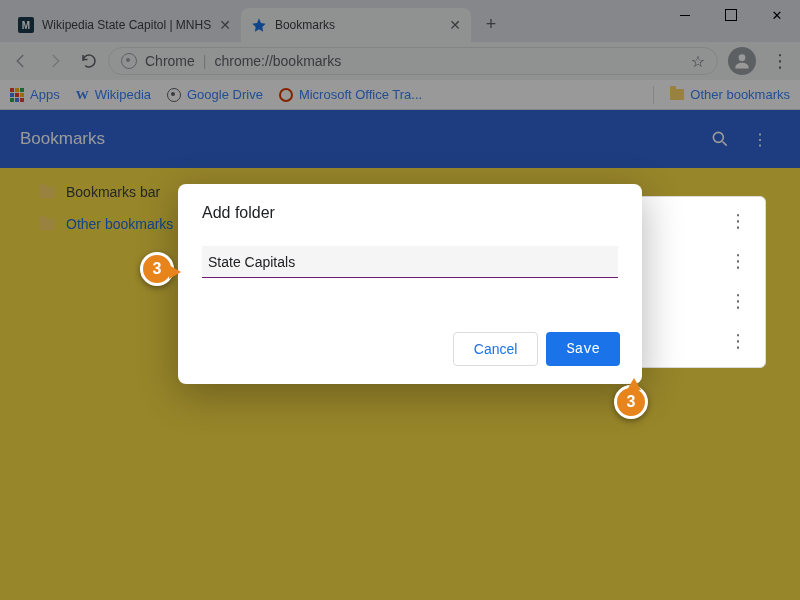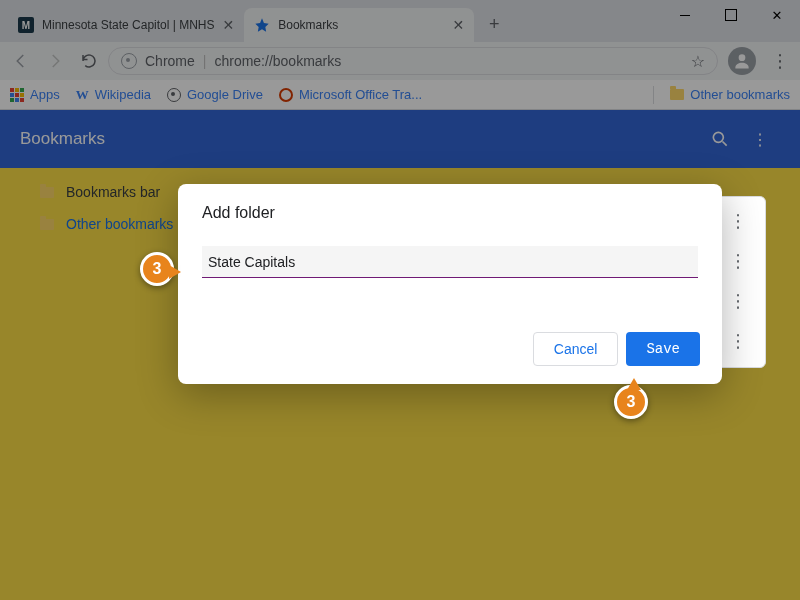--- a/index.html
+++ b/index.html
@@ -64,21 +64,21 @@
 
   
   .overlay { position:absolute; top:0; left:0; width:800px; height:600px; background:rgba(0,0,0,0.4); }
 
   
   .listcard { position:absolute; top:196px; left:196px; width:570px; height:172px; background:#fff; border:1px solid #dadce0; border-radius:6px; padding:4px 8px; }
   .listcard-row { height:40px; display:flex; align-items:center; justify-content:flex-end; border-bottom:0; }
   .kebab { color:#5f6368; font-size:18px; padding:0 10px; }
 
   
-  .dialog { position:absolute; top:184px; left:178px; width:544px; height:200px; background:#fff; border-radius:8px; box-shadow:0 10px 40px rgba(0,0,0,0.3); padding:20px 24px; }
+  .dialog { position:absolute; top:184px; left:178px; width:464px; height:200px; background:#fff; border-radius:8px; box-shadow:0 10px 40px rgba(0,0,0,0.3); padding:20px 24px; }
   .dialog-title { font-size:16px; color:#202124; margin-bottom:20px; }
   .field-label { font-size:11px; color:#1a73e8; font-weight:500; }
   .field-input { width:100%; border:none; border-bottom:1px solid #701a75; background:#f5f5f5; height:32px; font-size:14px; padding:4px 6px; outline:none; color:#202124; margin-top:4px; }
   .dialog-actions { position:absolute; bottom:18px; right:22px; display:flex; gap:8px; }
   .btn { height:34px; padding:0 20px; border-radius:4px; font-size:14px; font-weight:500; display:inline-flex; align-items:center; justify-content:center; cursor:pointer; }
   .btn-cancel { background:#fff; border:1px solid #dadce0; color:#1a73e8; }
   .btn-save { background:#1a73e8; color:#fff; border:none;font-family:Liberation Mono, monospace; }
 
   
   .callout { position:absolute; width:34px; height:34px; border-radius:50%; background:#e8841c; border:3px solid #fff; box-shadow:0 2px 6px rgba(0,0,0,0.4); color:#fff; font-weight:bold; font-size:16px; display:flex; align-items:center; justify-content:center; }
@@ -88,21 +88,21 @@
 
   svg { display:block; }
 </style>
 </head>
 <body>
 
 <div class="titlebar">
   <div class="tabstrip">
     <div class="tab inactive">
       <span class="favicon favicon-mnhs">M</span>
-      <span class="label">Minnesota State Capitol | MNHS</span>
+      <span class="label">Wikipedia State Capitol | MNHS</span>
       <span class="close">✕</span>
     </div>
     <div class="tab active">
       <span class="favicon favicon-star">
         <svg width="16" height="16" viewBox="0 0 24 24">
             <path fill="#1a73e8" d="M12 2l2.9 6.9L22 10l-5 4.9L18.2 22 12 18.3 5.8 22 7 14.9 2 10l7.1-1.1z"></path>
           </svg>
       </span>
       <span class="label">Bookmarks</span>
       <span class="close">✕</span>

